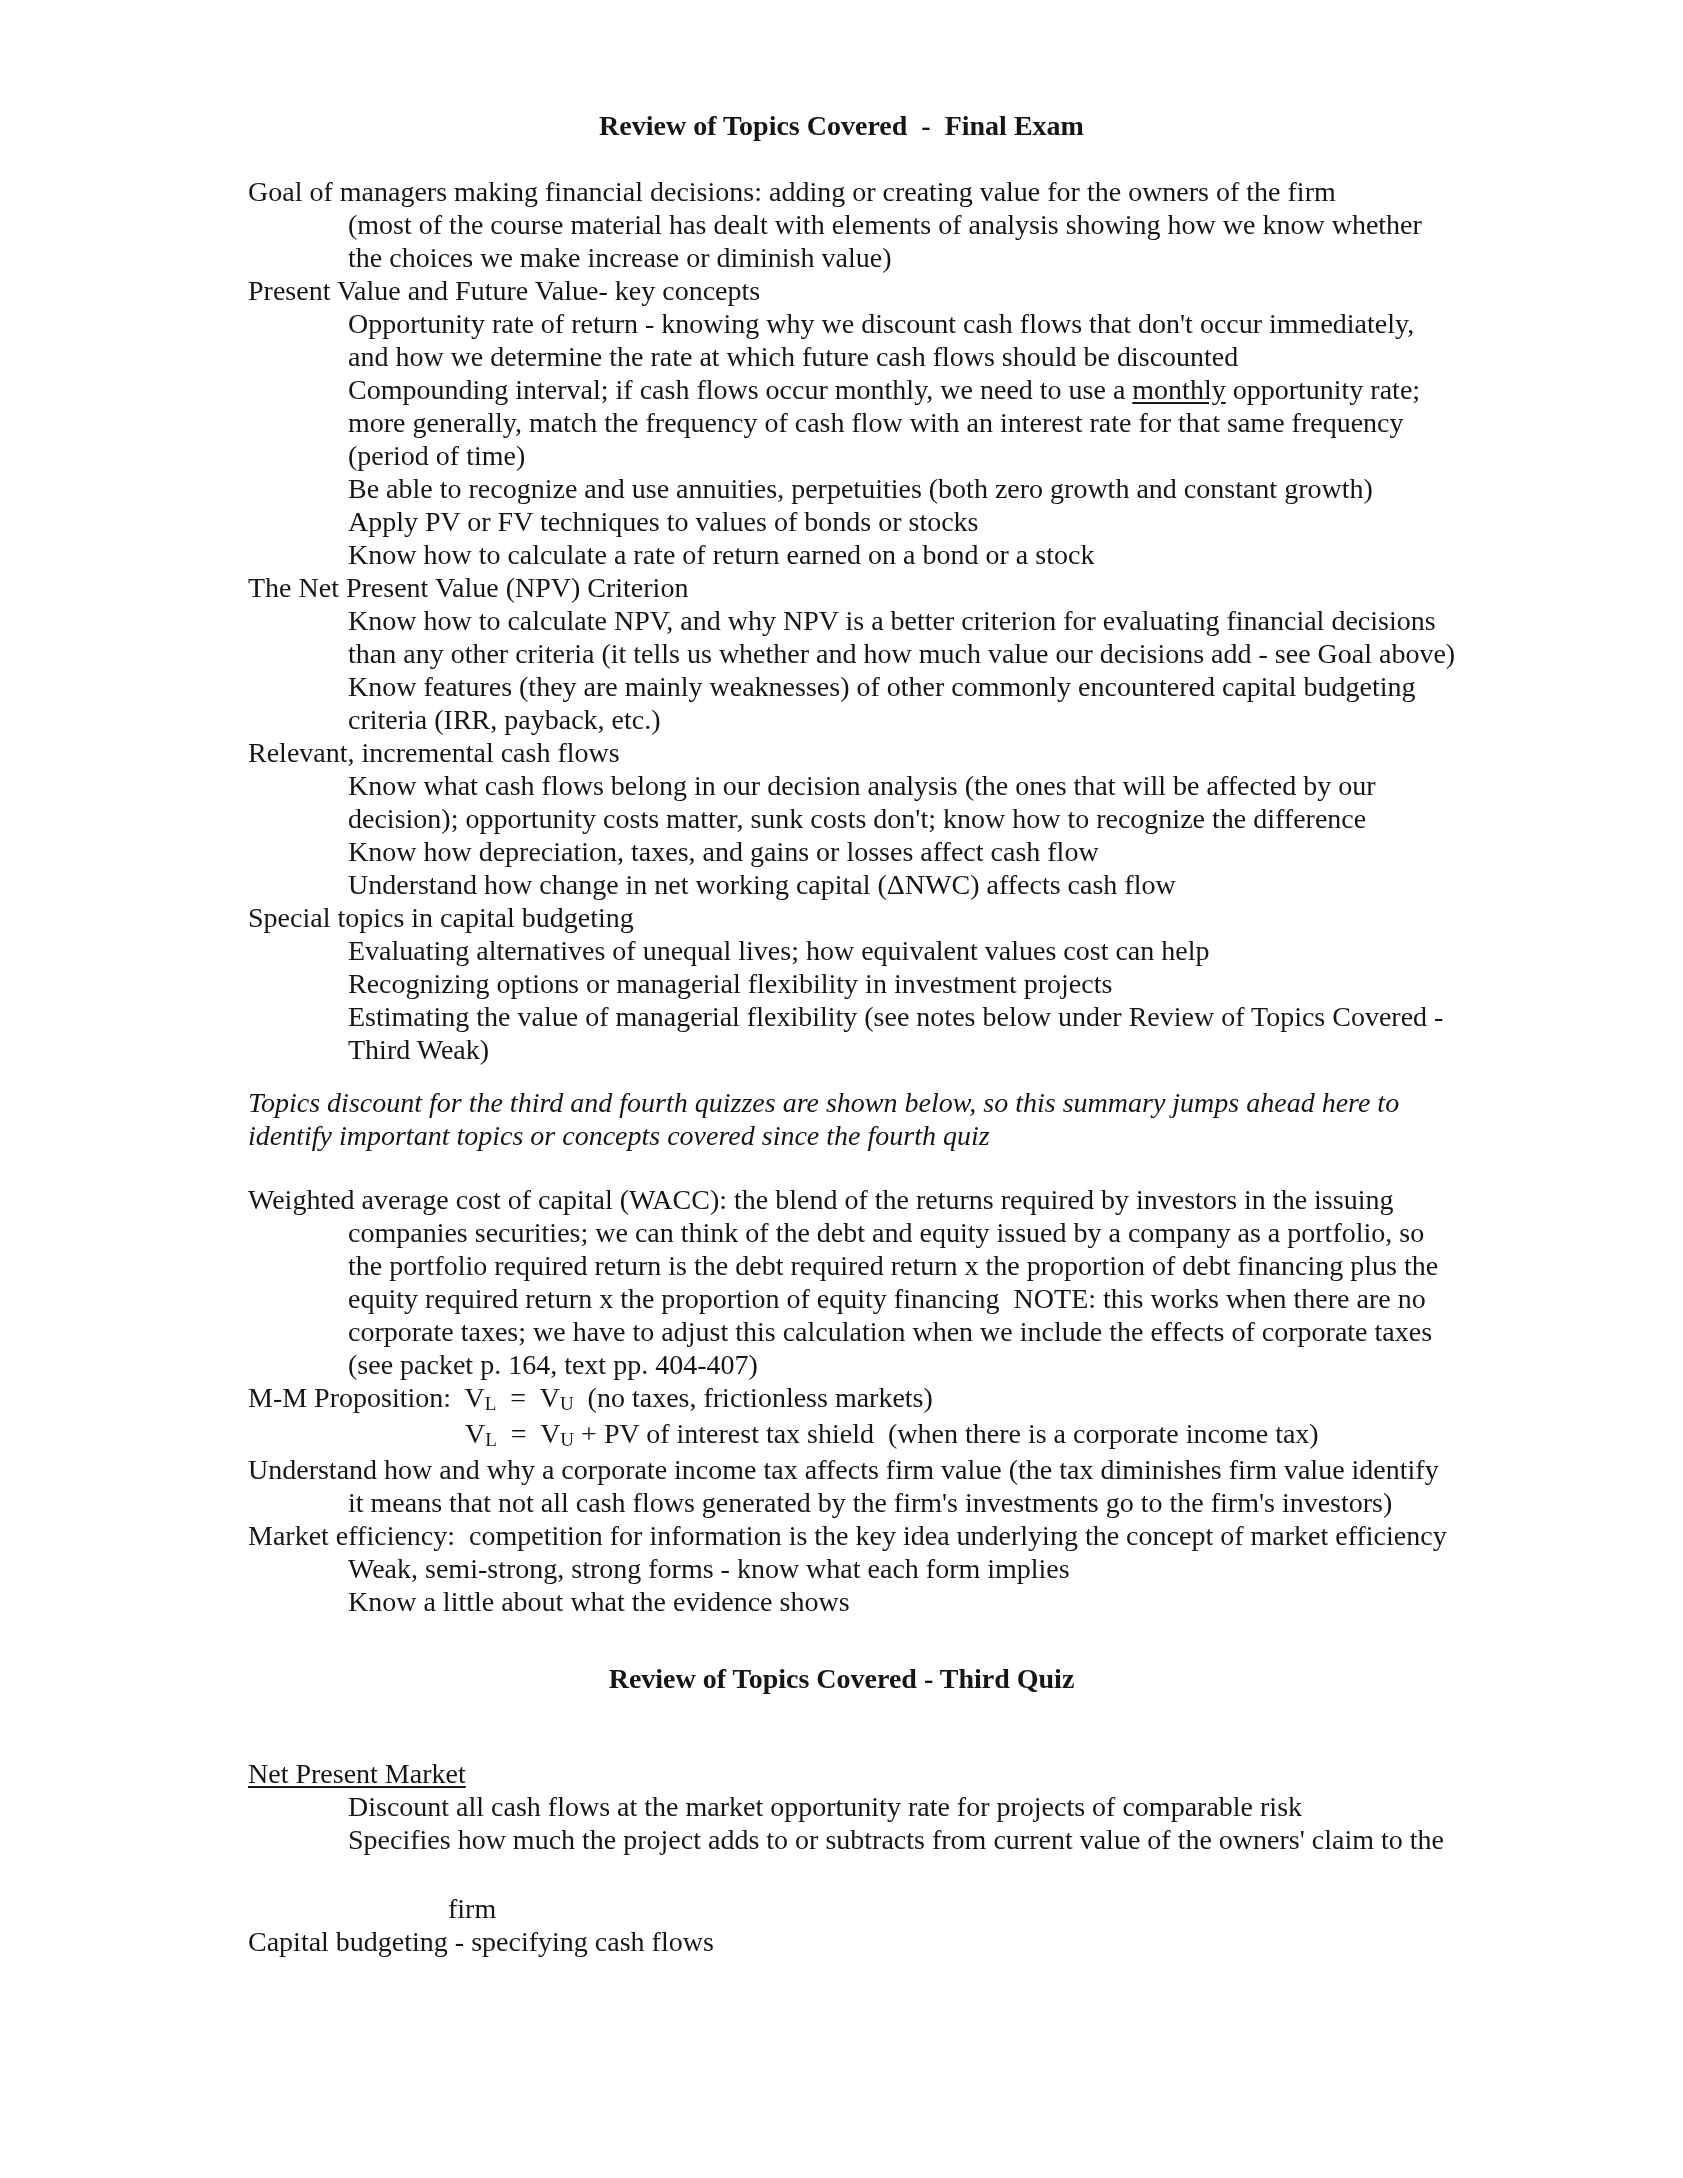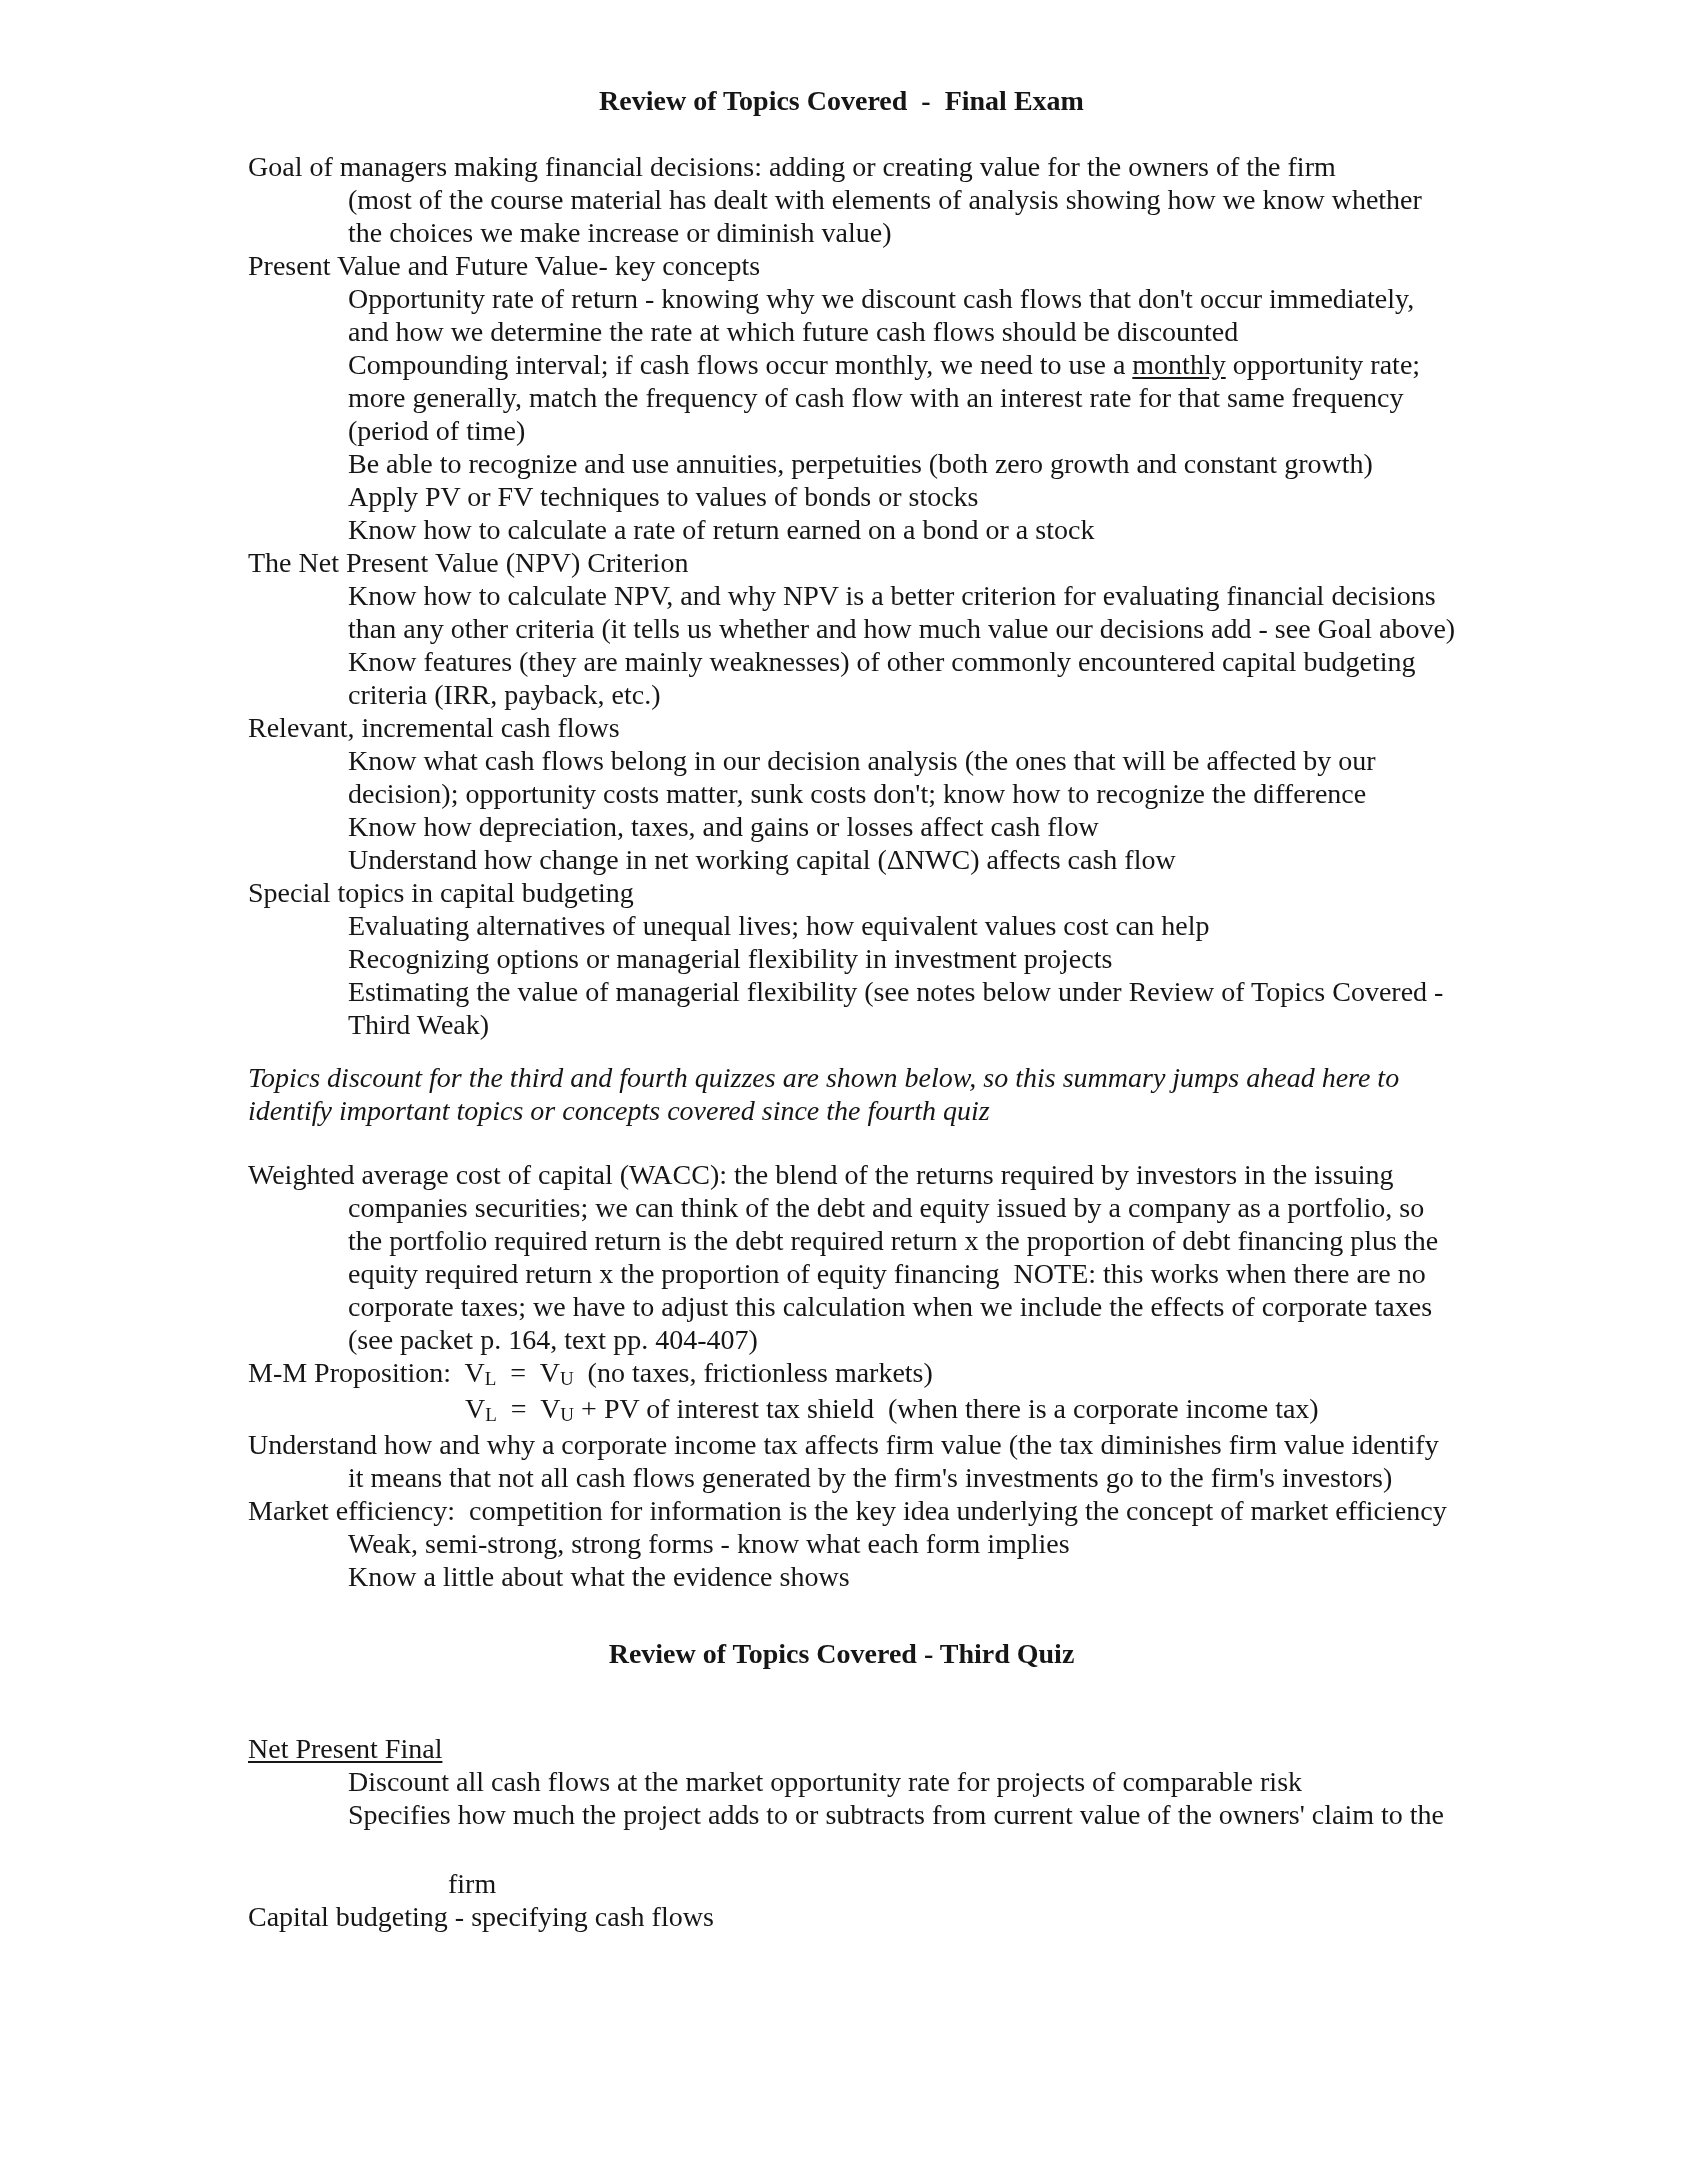--- a/index.html
+++ b/index.html
@@ -5,21 +5,21 @@
   html, body { margin: 0; padding: 0; background: #e8e8e8; }
   .page {
     position: relative;
     width: 1683px;
     height: 2178px;
     background: #ffffff;
     color: #161616;
     font-family: "Liberation Serif", "DejaVu Serif", serif;
     overflow: hidden;
   }
-  .content { padding-top: 84px; }
+  .content { padding-top: 109px; }
   .doc-title {
     font-size: 28px;
     line-height: 33px;
     font-weight: bold;
     text-align: center;
     white-space: pre;
   }
   .line {
     font-size: 28px;
     line-height: 33px;
@@ -86,20 +86,20 @@
       <div class="line ind0"><span>M-M Proposition:  V</span><span class="sub">L</span><span>  =  V</span><span class="sub">U</span><span>  (no taxes, frictionless markets)</span></div>
       <div class="line indmm"><span>V</span><span class="sub">L</span><span>  =  V</span><span class="sub">U</span><span> + PV of interest tax shield  (when there is a corporate income tax)</span></div>
       <div class="line ind0"><span>Understand how and why a corporate income tax affects firm value (the tax diminishes firm value identify</span></div>
       <div class="line ind1"><span>it means that not all cash flows generated by the firm's investments go to the firm's investors)</span></div>
       <div class="line ind0"><span>Market efficiency:  competition for information is the key idea underlying the concept of market efficiency</span></div>
       <div class="line ind1"><span>Weak, semi-strong, strong forms - know what each form implies</span></div>
       <div class="line ind1"><span>Know a little about what the evidence shows</span></div>
       <div class="gap" style="height: 44px;"></div>
       <div class="doc-title">Review of Topics Covered - Third Quiz</div>
       <div class="gap" style="height: 62px;"></div>
-      <div class="line ind0"><span class="u">Net Present Final</span></div>
+      <div class="line ind0"><span class="u">Net Present Market</span></div>
       <div class="line ind1"><span>Discount all cash flows at the market opportunity rate for projects of comparable risk</span></div>
       <div class="line ind1"><span>Specifies how much the project adds to or subtracts from current value of the owners' claim to the</span></div>
       <div class="line ind2"><span>firm</span></div>
       <div class="line ind0"><span>Capital budgeting - specifying cash flows</span></div>
     </div>
 </div>
 
 
 </body></html>

